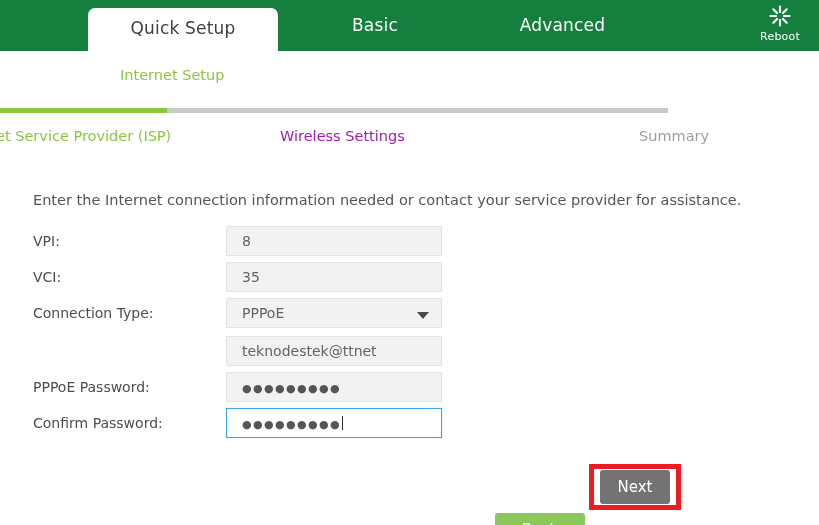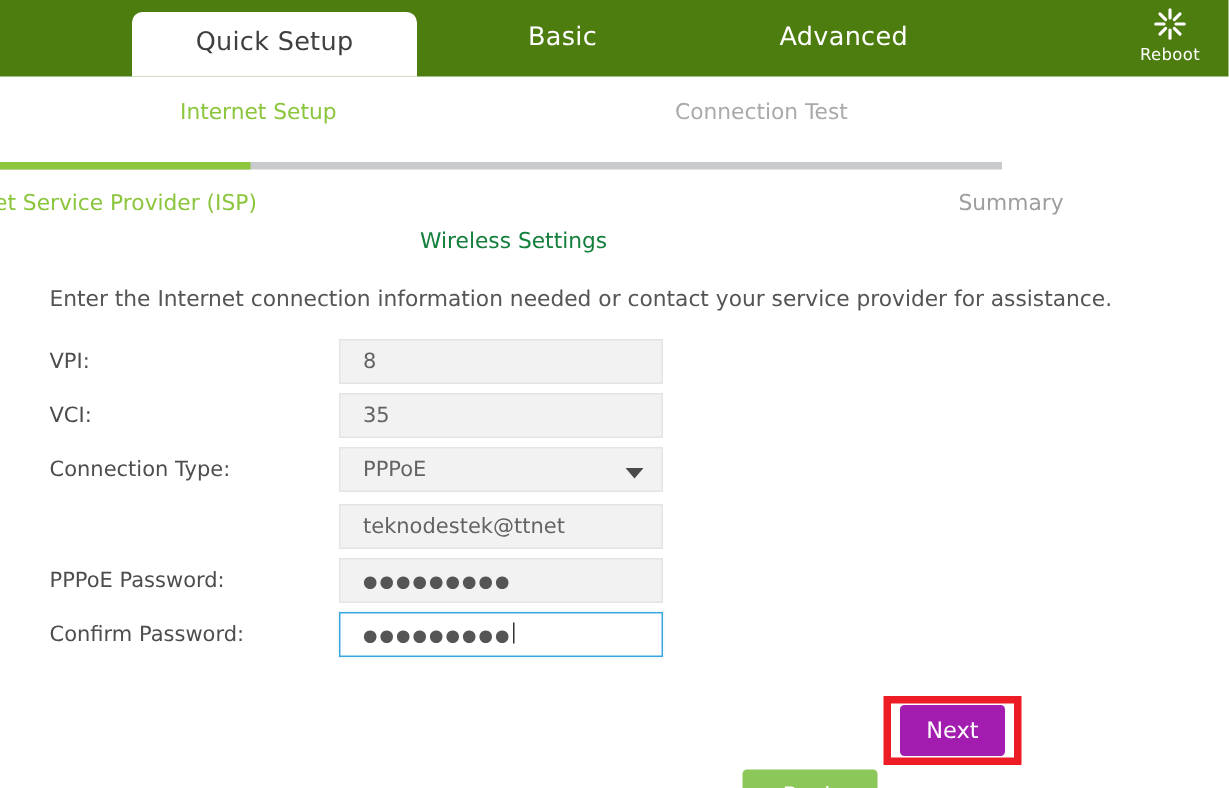--- a/index.html
+++ b/index.html
@@ -120,21 +120,21 @@
     height: 26px;
   }
   .step {
     position: absolute;
     top: 0;
     font-size: 14.5px;
     white-space: nowrap;
     user-select: none;
   }
   .step-1 { left: -4px;  color: #8cc63e; }
-  .step-2 { left: 280px; color: #15803d; margin-top: 25px; }
+  .step-2 { left: 280px; color: #a21caf; }
   .step-3 { left: 639px; color: #9e9e9e; }
 
   
   .intro {
     position: absolute;
     left: 33px; top: 192px;
     font-size: 14.5px;
     color: #555555;
     white-space: nowrap;
   }
@@ -212,21 +212,21 @@
     left: 589px; top: 464px;
     width: 92px; height: 46px;
     box-sizing: border-box;
     border: 5px solid #ed1c24;
     pointer-events: none;
   }
 </style>
 </head>
 <body>
 
-<div class="header" style="background: #4d7c0f;">
+<div class="header" style="background: #15803d;">
 
   <div class="tab tab-quick">Quick Setup</div>
 
   <div class="tab tab-basic">Basic</div>
 
   <div class="tab tab-advanced">Advanced</div>
 
   <div class="hdr-icons">
 
 
@@ -246,21 +246,20 @@
         </svg>
       </span>
       <span class="cap">Reboot</span>
     </div>
 
   </div>
 </div>
 
 <div class="subtabs">
   <div class="subtab subtab-active">Internet Setup</div>
-  <div class="subtab subtab-idle">Connection Test</div>
 </div>
 
 <div class="progress-track">
   <div class="progress-fill" id="progressFill" style="width: 167px;"></div>
 </div>
 
 <div class="steps">
   <div class="step step-1">et Service Provider (ISP)</div>
   <div class="step step-2">Wireless Settings</div>
   <div class="step step-3">Summary</div>
@@ -303,15 +302,15 @@
     <div class="row-label">Confirm Password:</div>
     <div class="field focused">
       <span class="dots">●●●●●●●●●</span><span class="caret"></span>
     </div>
   </div>
 
 </div>
 
 <div class="btn btn-back" style="background: rgb(140, 199, 90); margin-top: 43px;">Back</div>
 
-<div class="btn btn-next" style="background: #a21caf;">Next</div>
+<div class="btn btn-next" style="background: #737373;">Next</div>
 
 <div class="redbox" style="border-color: rgb(237, 28, 36);"></div>
 
 </body></html>

